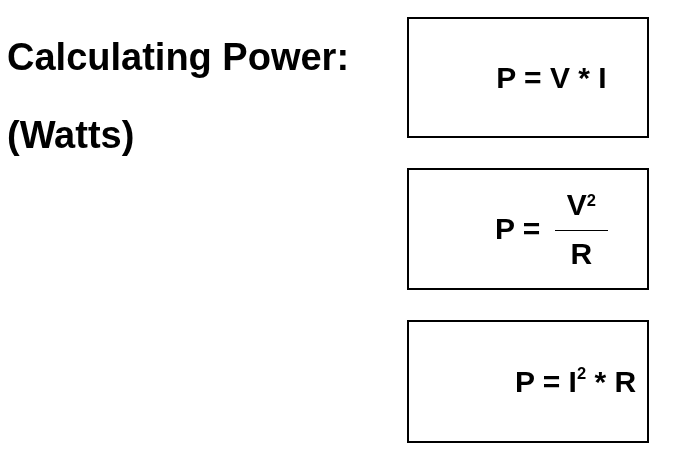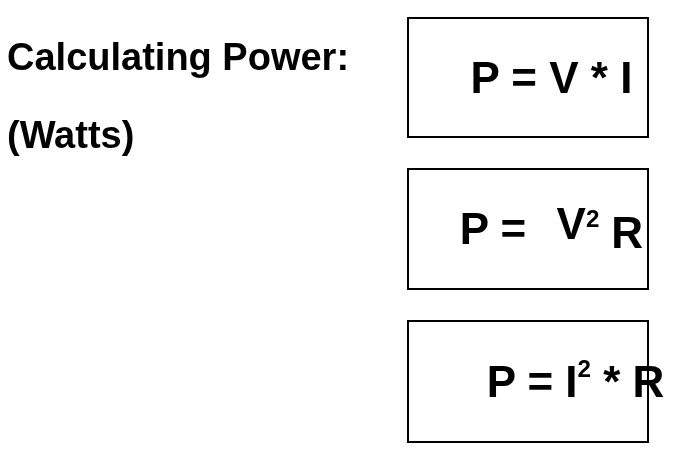--- a/index.html
+++ b/index.html
@@ -35,36 +35,37 @@
     background: #FFFFFF;
     display: flex;
     align-items: center;
     justify-content: center;
   }
   .formula-box.box1 { top: 17px;  height: 121px; }
   .formula-box.box2 { top: 168px; height: 122px; }
   .formula-box.box3 { top: 320px; height: 123px; padding-left: 48px; }
 
   .formula {
-    font-size: 44px;
+    font-size: 30px;
     line-height: 1;
     white-space: pre;
     display: inline-flex;
     align-items: center;
     margin-left: 47px;
   }
   .sup {
     font-size: 0.55em;
     position: relative;
     top: -0.5em;
     line-height: 0;
     white-space: pre;
   }
   .frac {
     display: inline-flex;
+    flex-direction: column;
     align-items: center;
     margin-left: 6px;
   }
   .frac-num {
     line-height: 1;
     padding: 0 12px 10px 12px;
     white-space: pre;
   }
   .frac-bar {
     align-self: stretch;

